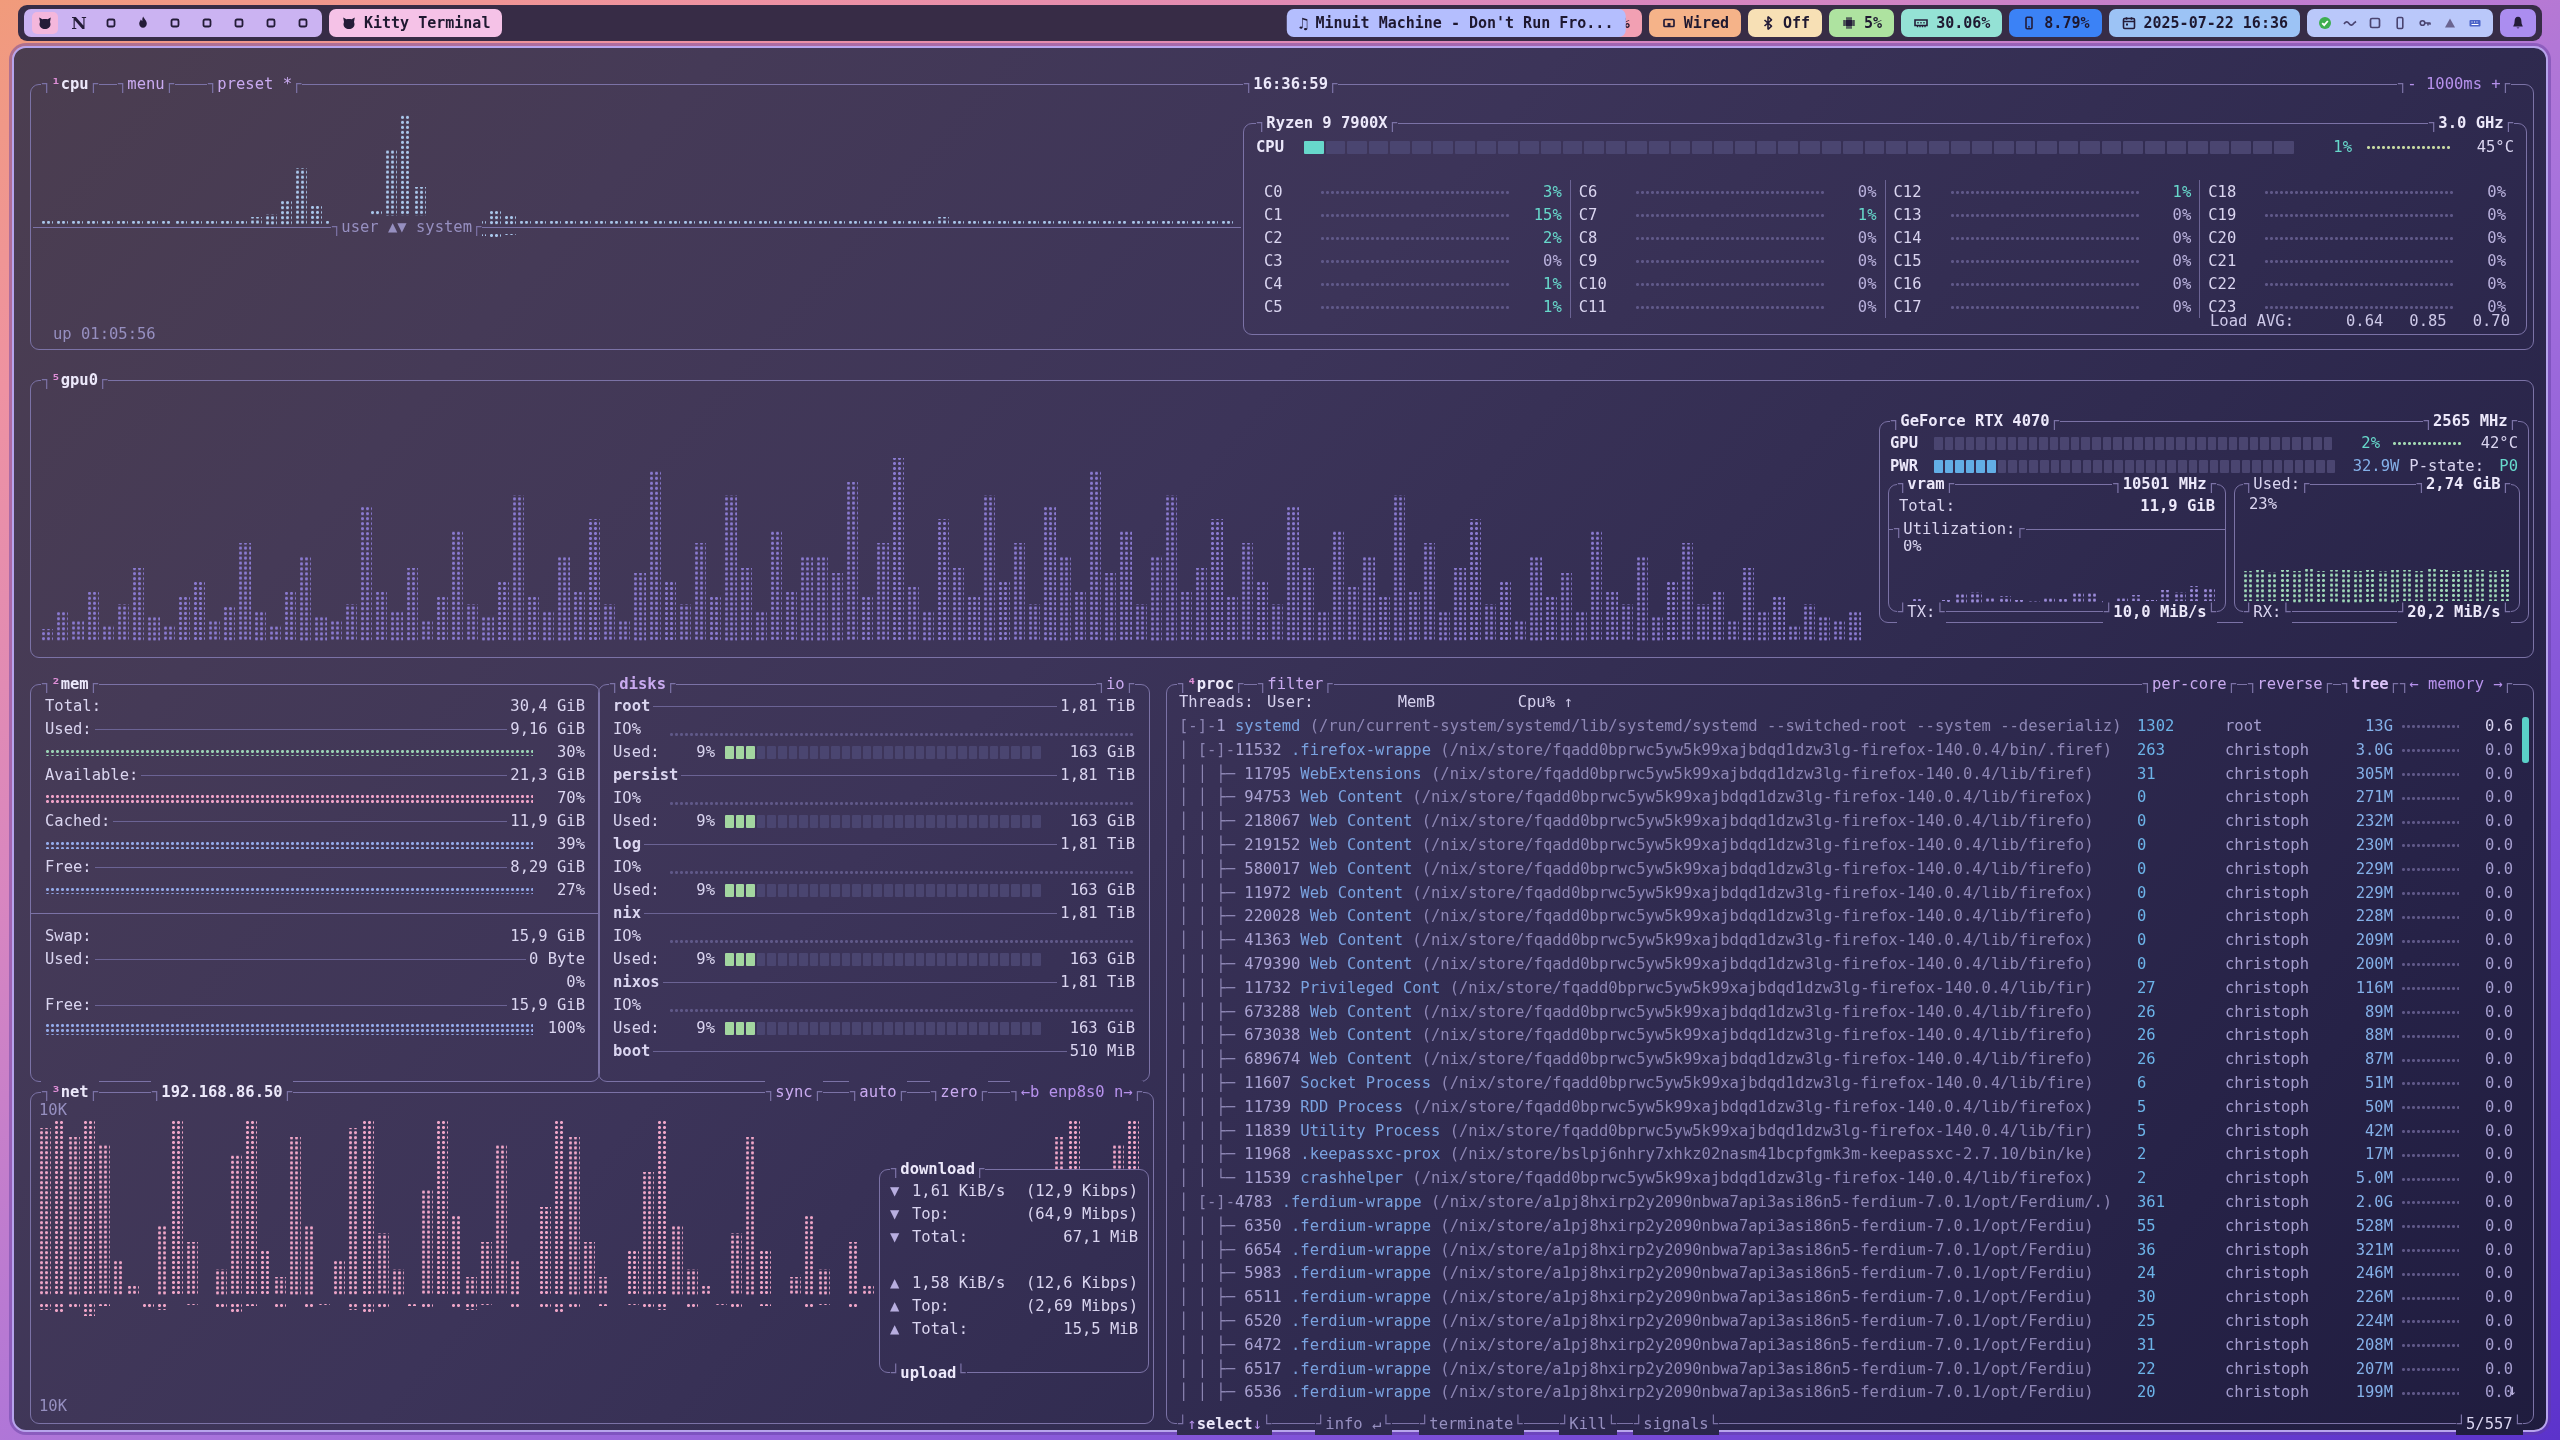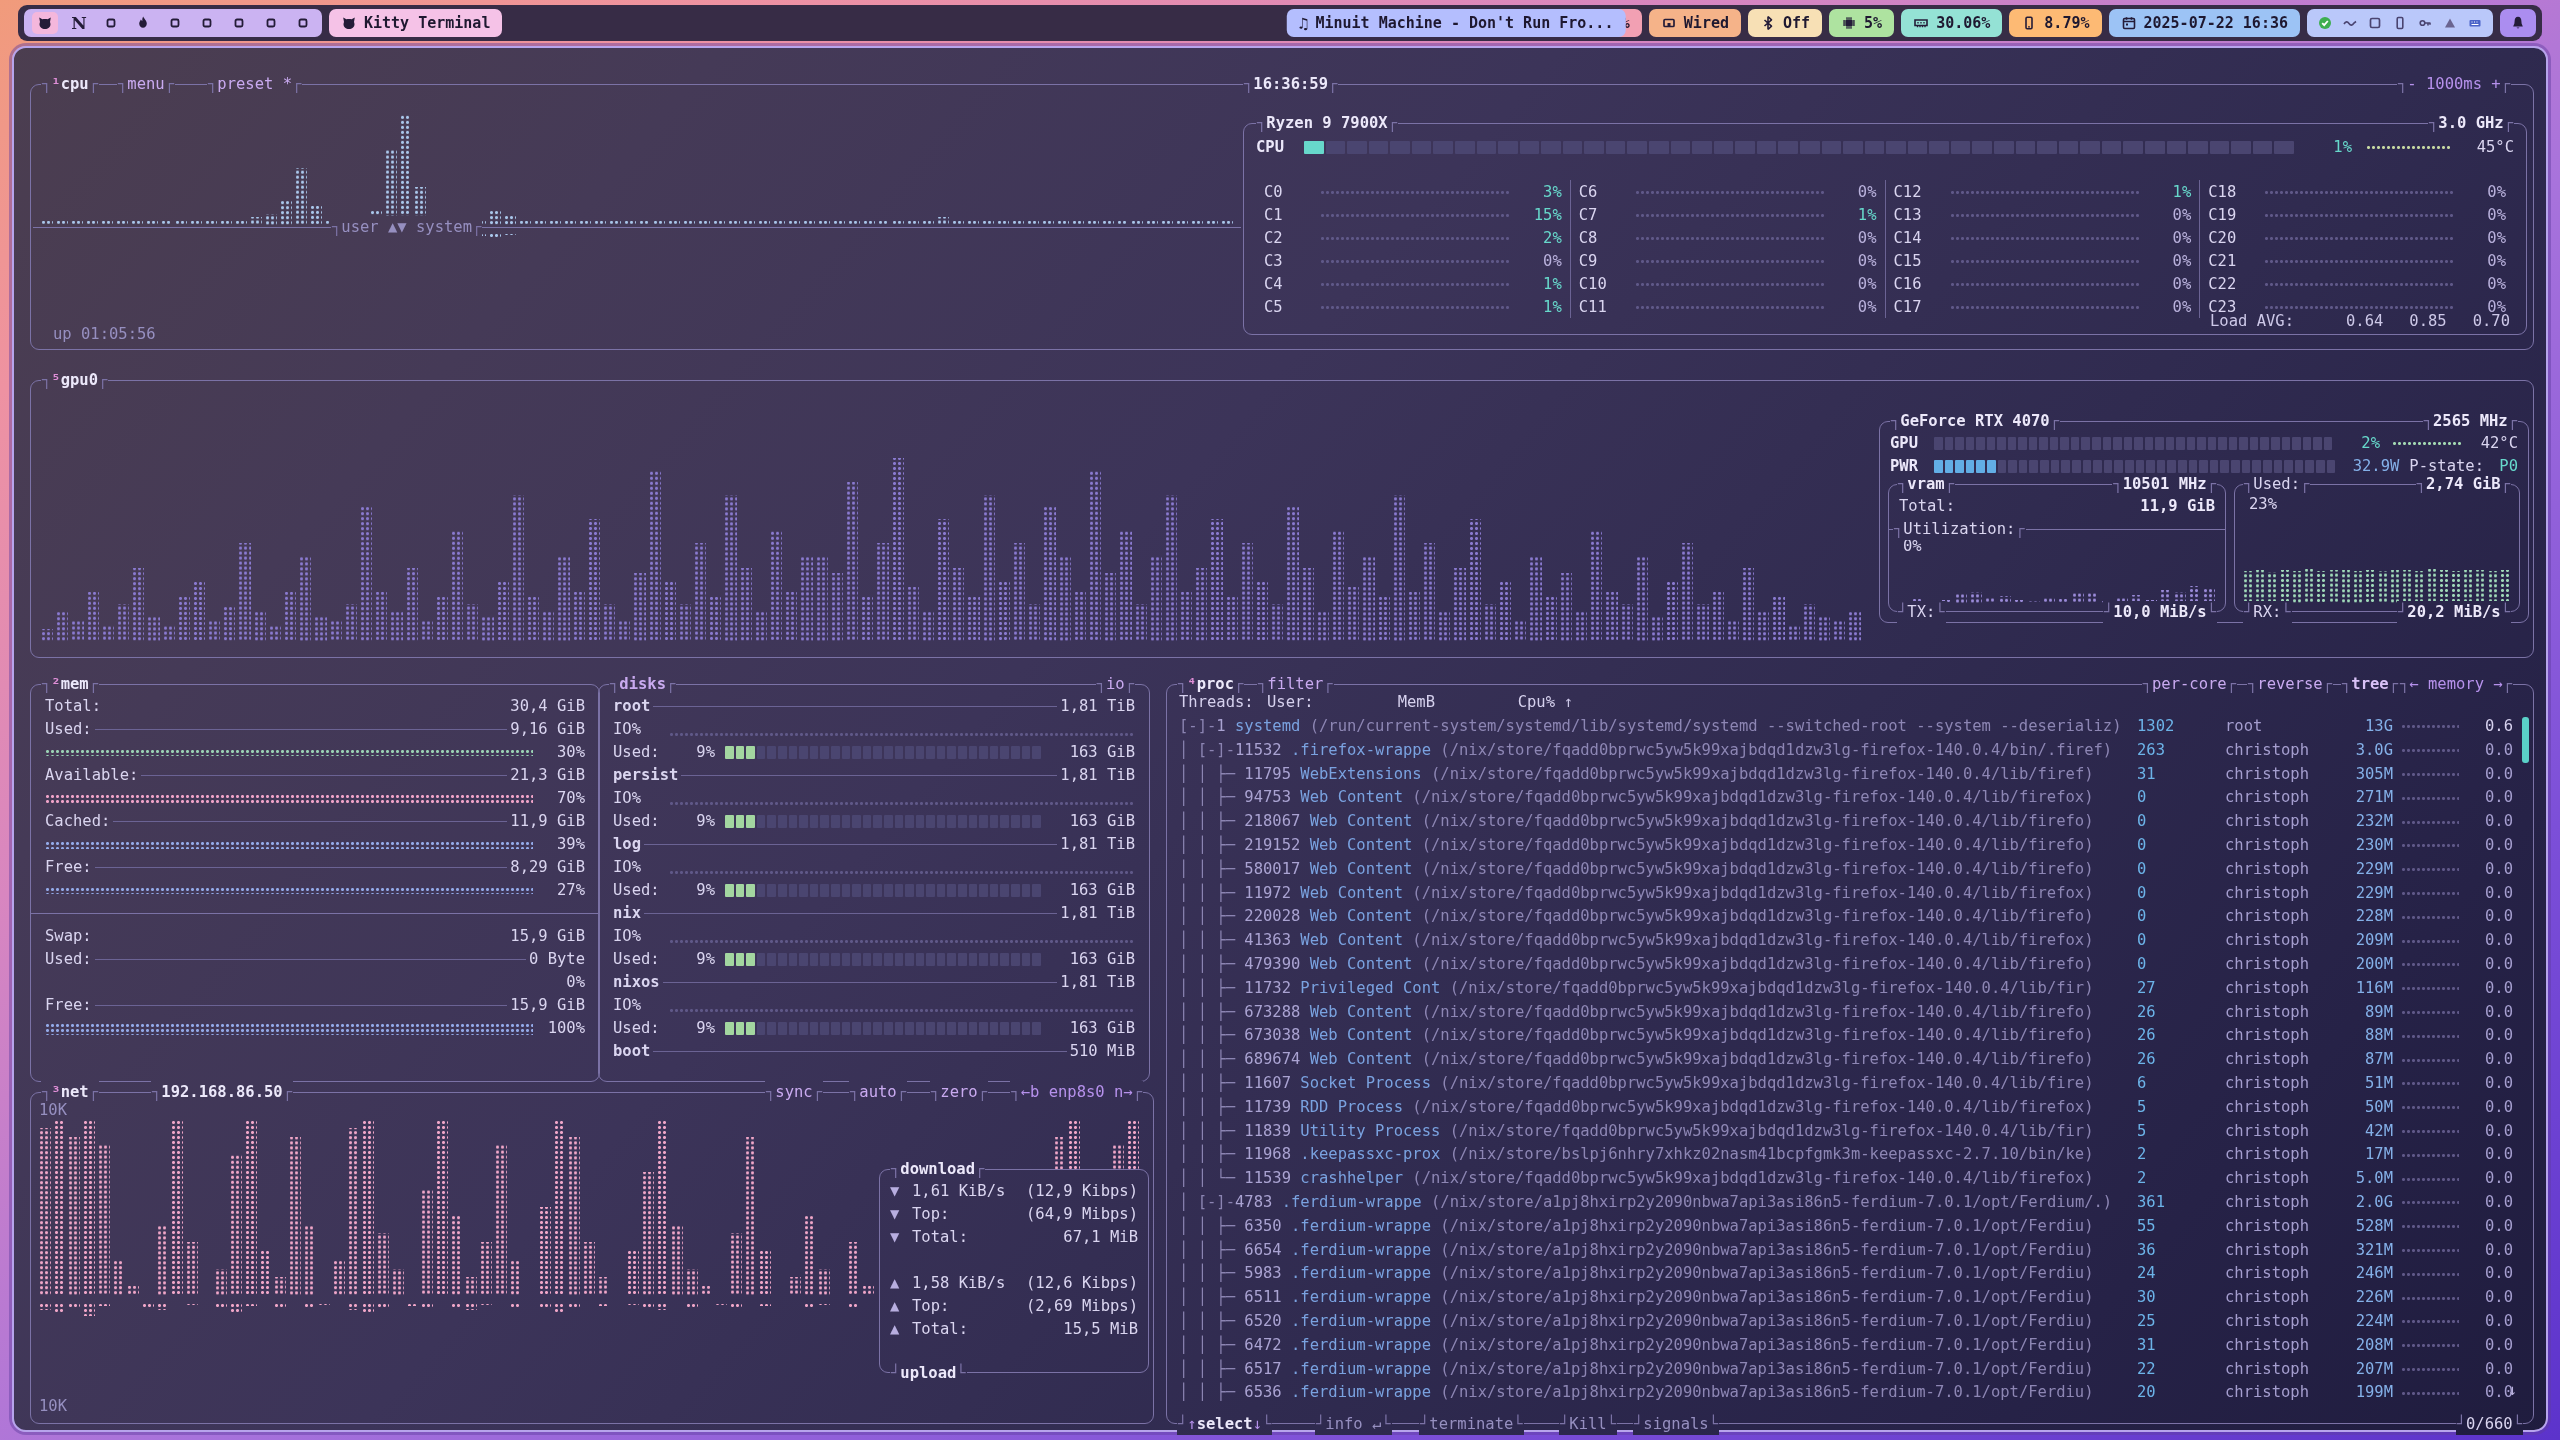--- a/index.html
+++ b/index.html
@@ -208,21 +208,21 @@
           </div>
           <div class="pill" style="background: rgb(148, 226, 213);">
             <span class="icn">
               <svg viewBox="0 0 16 16" fill="#241c38">
                 <path d="M2 5 H14 V10.5 H2 Z" fill="none" stroke="#241c38" stroke-width="1.6"></path>
                 <path d="M4.5 10.5 V12.3 M7 10.5 V12.3 M9.5 10.5 V12.3 M12 10.5 V12.3 M5 7 V8.5 M8 7 V8.5 M11 7 V8.5" stroke="#241c38" stroke-width="1.3" fill="none"></path>
               </svg>
             </span>
             <span>30.06%</span>
           </div>
-          <div class="pill" style="background: #fdba74;">
+          <div class="pill" style="background: #3b82f6;">
             <span class="icn">
               <svg viewBox="0 0 16 16" fill="#241c38">
                 <rect x="5" y="2.2" width="6" height="11.6" rx="1.2" fill="none" stroke="#241c38" stroke-width="1.6"></rect>
                 <circle cx="8" cy="11.8" r="0.9"></circle>
               </svg>
             </span>
             <span>8.79%</span>
           </div>
           <div class="pill" style="background: rgb(156, 195, 245);">
             <span class="icn">
@@ -1217,17 +1217,17 @@
           <div class="prw"><span class="c-tree"><span class="pfx">│ │ ├─ </span><span class="pid">6536 </span><span class="pname">.ferdium-wrappe </span><span class="pcmd">(/nix/store/a1pj8hxirp2y2090nbwa7api3asi86n5-ferdium-7.0.1/opt/Ferdiu)</span></span><span class="c-th">20</span><span class="c-us">christoph</span><span class="c-mb">199M</span><span class="c-mt"><span class="dstrip"></span></span><span class="c-cp">0.0</span></div>
         </div>
       <div class="thumb"></div>
       <div class="morearrow">↓</div>
 
       <div class="bl bot" style="left:10px"><span class="pur">↑</span><span class="tt">select</span><span class="pur">↓</span></div>
       <div class="bl bot btn" style="left:148px"><span class="dim">info ↵</span></div>
       <div class="bl bot btn" style="left:252px"><span class="dim">terminate</span></div>
       <div class="bl bot btn" style="left:392px"><span class="dim">Kill</span></div>
       <div class="bl bot btn" style="left:466px"><span class="dim">signals</span></div>
-      <div class="bl bot" style="right:10px"><span class="w">0/660</span></div>
+      <div class="bl bot" style="right:10px"><span class="w">5/557</span></div>
     </div>
 
   </div>
 </div>
 
 </body></html>

